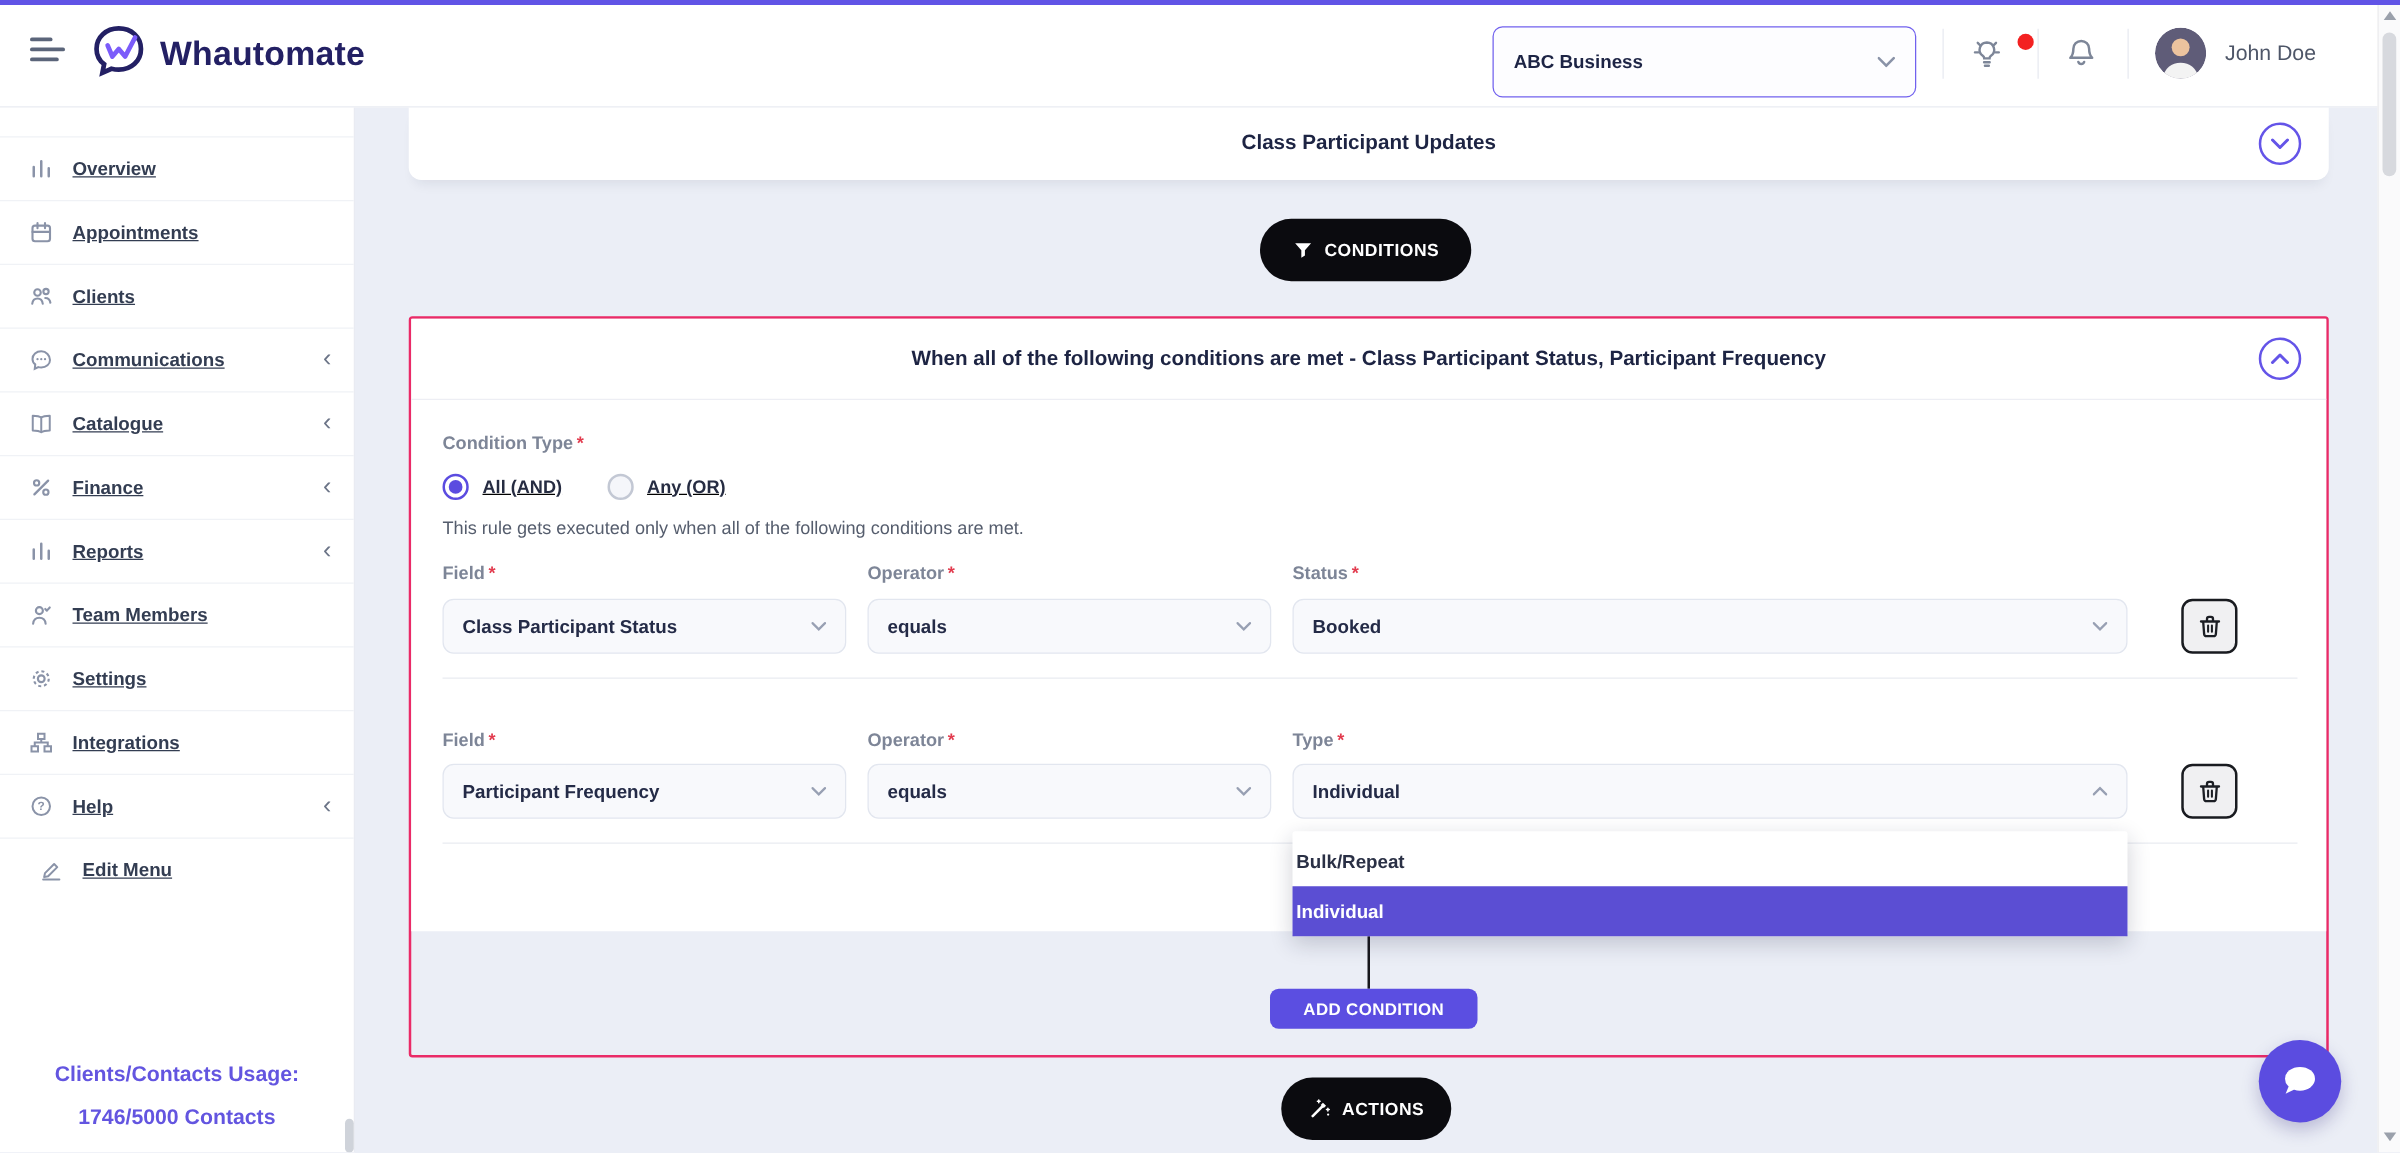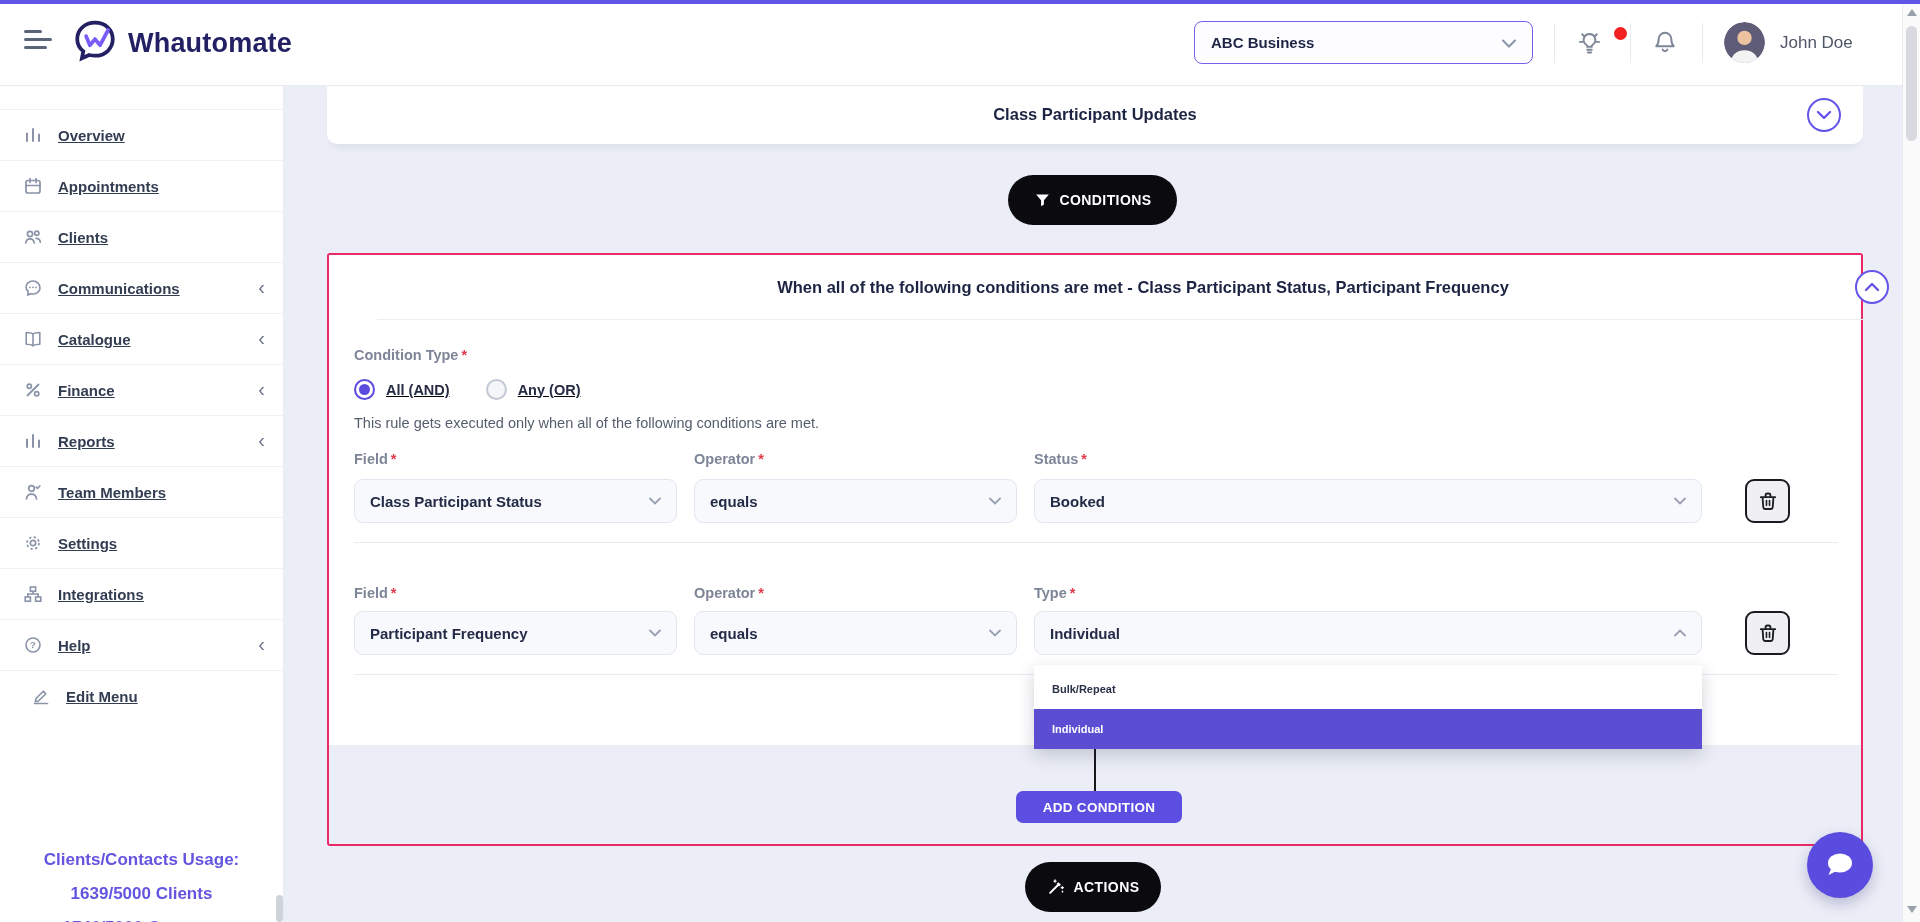--- a/index.html
+++ b/index.html
@@ -17,21 +17,21 @@
   
   .header{left:0;top:0;width:1920px;height:85px;background:#ffffff;border-bottom:1px solid #e9ebf2;z-index:40;}
   .hamburger{left:24px;top:30px;width:30px;height:24px;cursor:pointer;}
   .hamburger span{display:block;height:3px;border-radius:2px;background:#5b657a;margin-bottom:5px;}
   .hamburger span:nth-child(1){width:18px;}
   .hamburger span:nth-child(2){width:28px;}
   .hamburger span:nth-child(3){width:23px;}
   .logo{left:72px;top:16px;height:54px;display:flex;align-items:center;gap:10px;}
   .brand-text{font-size:27px;font-weight:800;color:#232064;letter-spacing:.2px;}
 
-  .biz-select{left:1194px;top:21px;width:339px;height:43px;border:1.5px solid #7161ee;border-radius:8px;
+  .biz-select{left:1194px;top:21px;width:339px;height:57px;border:1.5px solid #7161ee;border-radius:8px;
     background:#fdfdff;display:flex;align-items:center;justify-content:space-between;
     padding:0 16px;box-sizing:border-box;cursor:pointer;}
   .biz-select .val{font-size:15px;font-weight:600;color:#1d2445;}
 
   .hsep{width:1px;background:#e8eaf1;top:23px;height:40px;}
   .icon-btn{top:26px;width:34px;height:34px;display:flex;align-items:center;justify-content:center;cursor:pointer;}
   .notif-dot{left:1614px;top:27px;width:13px;height:13px;border-radius:50%;background:#f32121;}
   .avatar{left:1724px;top:22px;width:41px;height:41px;border-radius:50%;overflow:hidden;cursor:pointer;}
   .username{left:1780px;top:0;height:85px;display:flex;align-items:center;font-size:17px;color:#4e5668;cursor:pointer;}
 
@@ -57,21 +57,21 @@
   
   .pill{background:#0b0b0f;border-radius:26px;display:flex;align-items:center;justify-content:center;gap:9px;
     color:#fff;font-weight:700;font-size:14px;letter-spacing:.4px;cursor:pointer;z-index:10;}
   .pill-conditions{left:1008px;top:175px;width:169px;height:50px;}
   .pill-actions{left:1025px;top:862px;width:136px;height:50px;}
 
   
   .cond-card{left:327px;top:253px;width:1536px;height:593px;border:2px solid #ea2a67;border-radius:3px;
     box-sizing:border-box;z-index:15;}
   .card-white{position:absolute;left:0;top:0;width:100%;height:490px;background:#ffffff;}
-  .cond-head{position:absolute;left:0;top:0;width:100%;height:64px;border-bottom:1px solid #edeef4;margin-left:48px;}
+  .cond-head{position:absolute;left:0;top:0;width:100%;height:64px;border-bottom:1px solid #edeef4;}
   .cond-head .title{width:100%;height:64px;display:flex;align-items:center;justify-content:center;
     font-size:16.5px;font-weight:700;color:#1d2443;padding:0 70px;box-sizing:border-box;}
   .cond-head .circle-btn{position:absolute;right:20px;top:15px;}
 
   .flabel{font-size:14.5px;font-weight:600;color:#7d8597;}
   .req{color:#e23b4e;font-weight:700;margin-left:3px;}
 
   .cond-type-label{left:25px;top:92px;}
   .radio-row{left:25px;top:124px;display:flex;align-items:center;gap:36px;text-decoration:underline;}
   .radio-opt{display:flex;align-items:center;gap:11px;cursor:pointer;}
@@ -97,21 +97,21 @@
   .trash-btn{width:45px;height:44px;border:2px solid #191b20;border-radius:9px;background:#f0f0f2;
     display:flex;align-items:center;justify-content:center;cursor:pointer;box-sizing:border-box;padding:0;}
   .trash1{left:1416px;top:224px;}
   .trash2{left:1416px;top:356px;}
   .rowdiv{position:absolute;left:25px;right:23px;height:1px;background:#e9ebf1;}
   .div1{top:287px;}
   .div2{top:419px;}
 
   .dropdown{position:absolute;left:705px;top:410px;width:668px;background:#fff;border-radius:2px;
     box-shadow:0 6px 18px rgba(25,28,60,.2);padding:4px 0 0 0;z-index:35;}
-  .dd-opt{height:40px;display:flex;align-items:center;padding:0 18px;font-size:11px;font-weight:600;
+  .dd-opt{height:40px;display:flex;align-items:center;padding:0 3px;font-size:15px;font-weight:600;
     color:#2a3045;cursor:pointer;}
   .dd-opt.selected{background:#5b4ed3;color:#ffffff;}
 
   .connector{position:absolute;left:765px;top:490px;width:2px;height:46px;background:#17171c;z-index:5;}
   .add-cond-btn{position:absolute;left:687px;top:536px;width:166px;height:32px;background:#5b4ee1;border:none;
     border-radius:7px;color:#fff;font-family:"Liberation Sans",sans-serif;font-size:13.5px;font-weight:700;
     letter-spacing:.3px;cursor:pointer;z-index:10;}
 
   
   .chat-fab{left:1807px;top:832px;width:66px;height:66px;border-radius:50%;background:#5b4ce0;border:none;
@@ -299,21 +299,20 @@
             <path d="M5 12.5l7.3-7.3 2.5 2.5-7.3 7.3-3.2.7z" fill="none" stroke="#8a93a8" stroke-width="1.6" stroke-linejoin="round"></path>
             <path d="M3.5 17.5h13" stroke="#8a93a8" stroke-width="1.6" stroke-linecap="round"></path>
           </svg>
         </span>
       <span class="lbl">Edit Menu</span>
     </div>
   </div>
 
   <div class="abs usage">
     <div>Clients/Contacts Usage:</div>
-    <div>1639/5000 Clients</div>
     <div>1746/5000 Contacts</div>
   </div>
 
 </div>
 <div class="abs side-thumb"></div>
 
 <div class="abs rule-card">
   <div class="title">Class Participant Updates</div>
   <button class="circle-btn abs" style="right:22px;top:13px;">
     <svg width="18" height="12" viewBox="0 0 18 12">

